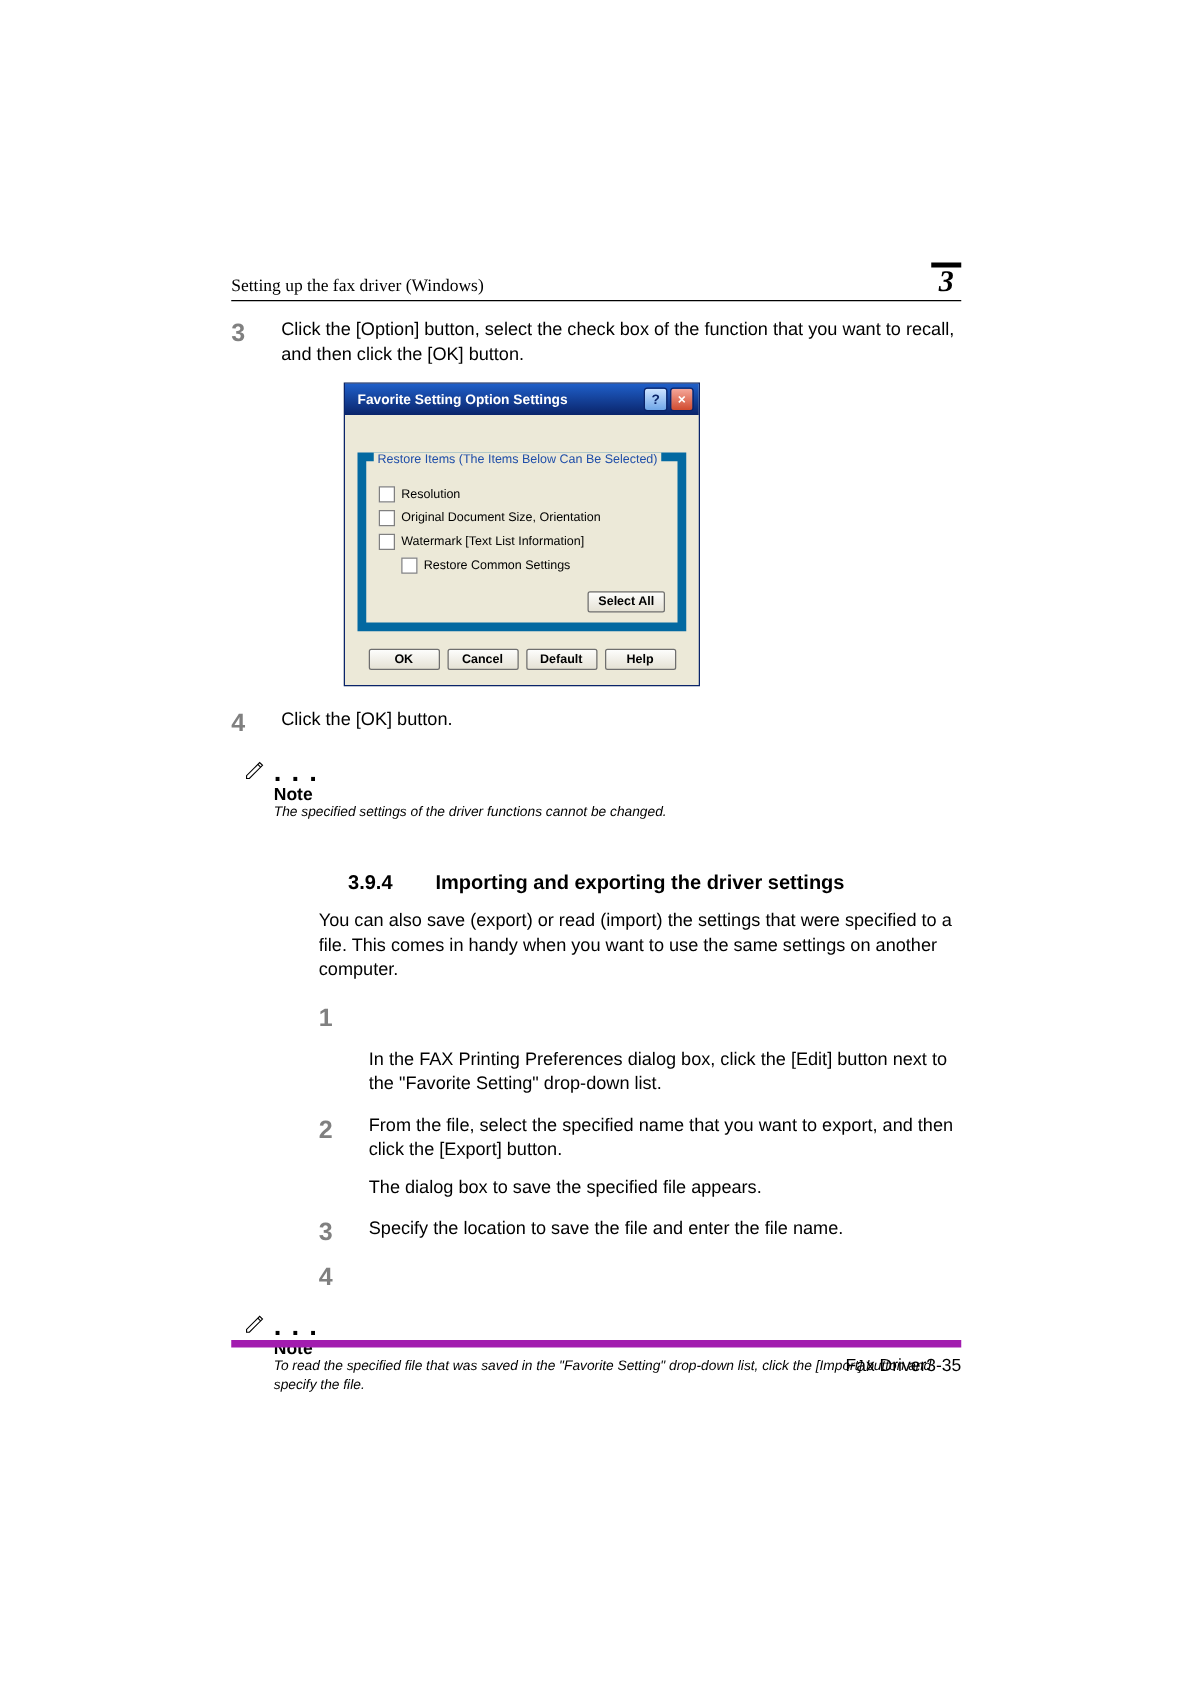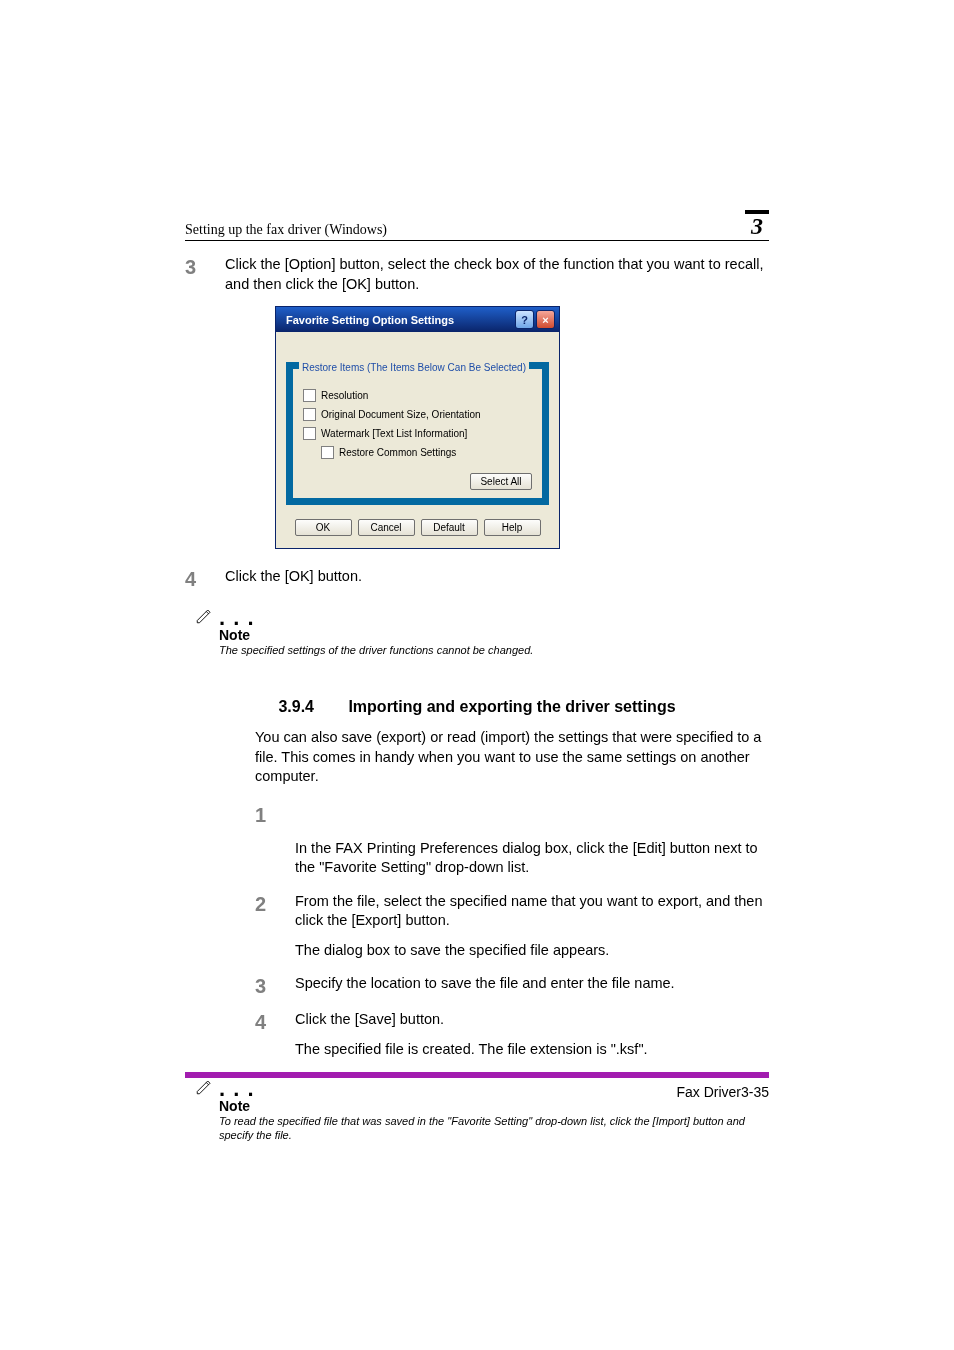--- a/index.html
+++ b/index.html
@@ -141,20 +141,21 @@
   .btn {
     display: inline-block;
     border: 1px solid #6f6f6f;
     background: linear-gradient(#fdfdfc,#e5e2d5);
     color: #000;
     font-size: 10px;
     padding: 2px 0;
     text-align: center;
     width: 55px;
     border-radius: 2px;
+    font-weight: bold;
   }
   .btn-row {
     margin-top: 14px;
     display: flex;
     gap: 6px;
     justify-content: center;
   }
   
   .note-block {
     margin-top: 18px;
@@ -326,24 +327,20 @@
       </div>
     </div>
 
     <div class="step-row" style="margin-top:14px;">
       <div class="step-num" style="margin-left:70px">3</div>
       <div class="step-text">Specify the location to save the file and enter the file name.</div>
     </div>
 
     <div class="step-row" style="margin-top:14px;">
       <div class="step-num" style="margin-left:70px">4</div>
-      <div class="step-text" style="flex:1">
-        <span>Click the [Save] button.</span>
-        <div class="aux-text" style="margin-left:0; margin-top:10px;">The specified file is created. The file extension is ".ksf".</div>
-      </div>
     </div>
 
     <div class="note-block">
       <div class="note-icon-row">
         <svg class="pencil-icon" viewBox="0 0 24 24">
           <path d="M3 21 L6 21 L20 7 L17 4 L3 18 Z" fill="none" stroke="#000" stroke-width="1.2"></path>
           <path d="M15 6 L18 9" stroke="#000" stroke-width="1.2"></path>
         </svg>
         <span class="dots">. . .</span>
       </div>

